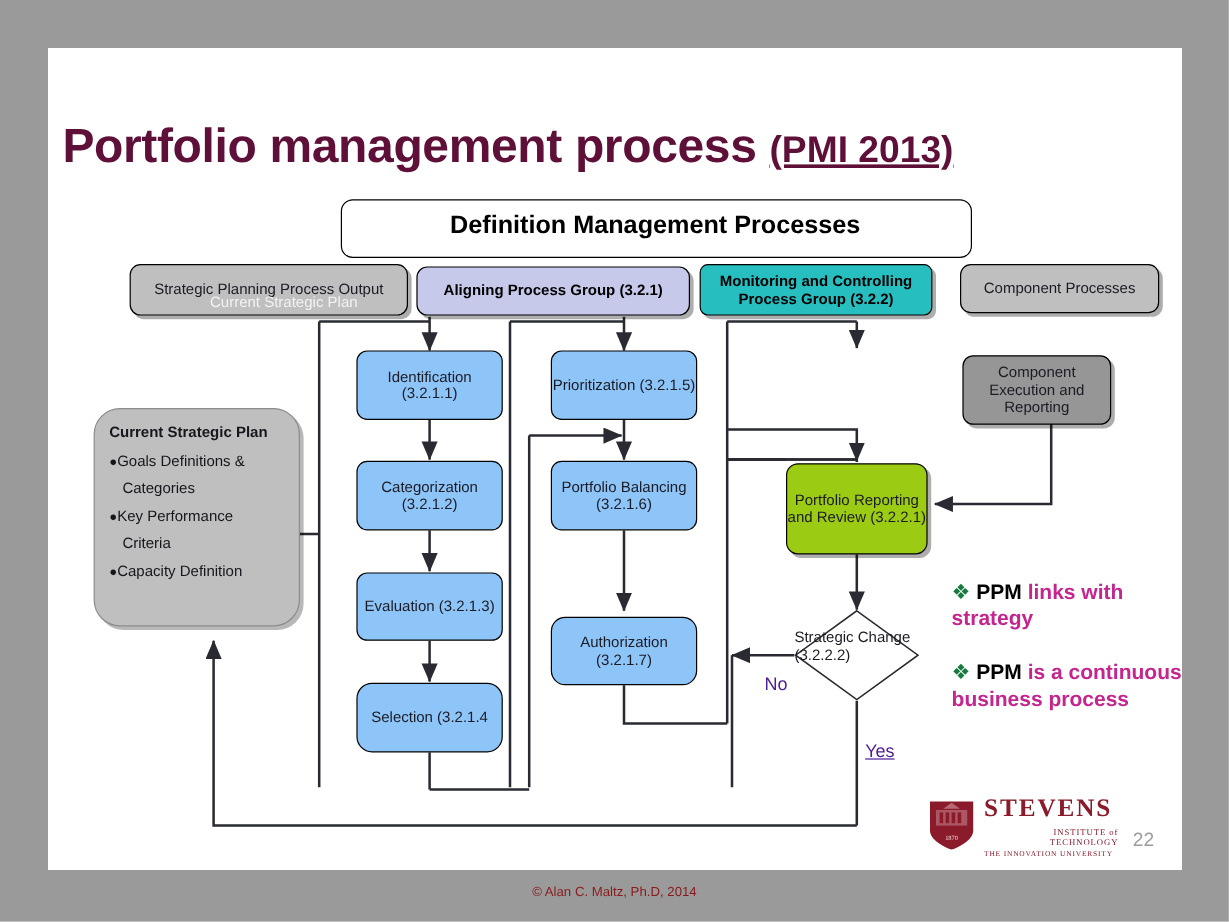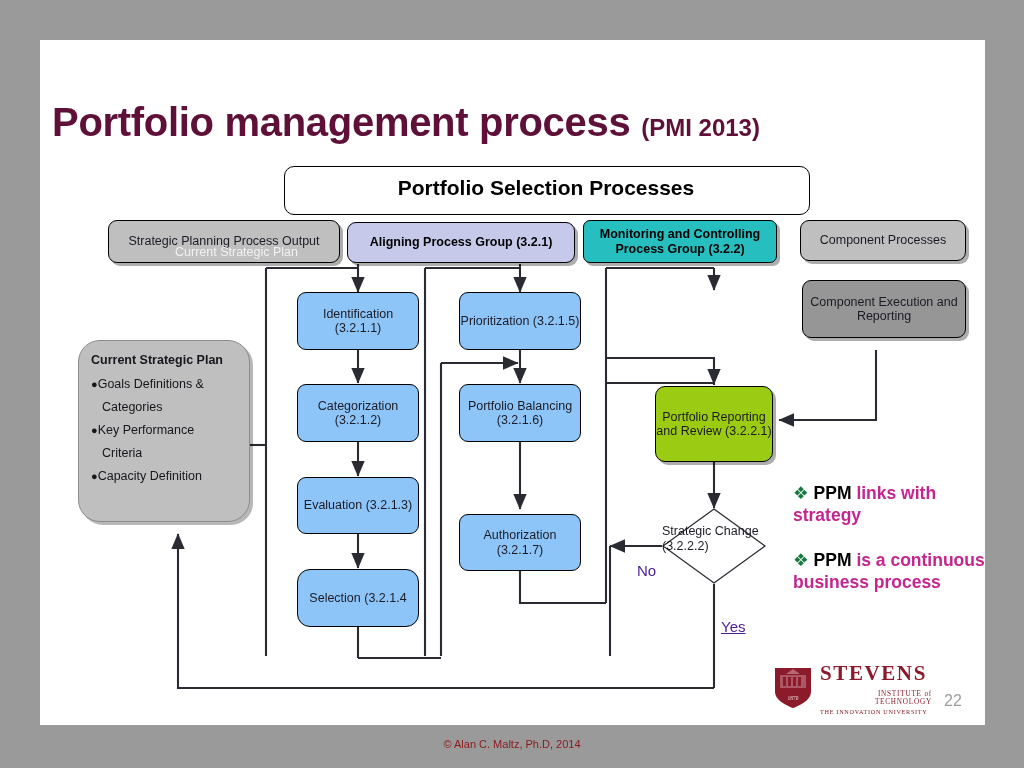--- a/index.html
+++ b/index.html
@@ -34,23 +34,24 @@
     left: 52px;
     top: 100px;
     width: 900px;
     color: #5e1038;
     font-size: 40px;
     font-weight: bold;
     letter-spacing: -0.3px;
     white-space: nowrap;
   }
   #title .sub {
-    font-size: 24px;
+    font-size: 31px;
     font-weight: bold;
     letter-spacing: 0;
+    text-decoration: underline;
   }
 
   
   .node {
     position: absolute;
     box-sizing: border-box;
     border: 1px solid #000;
     display: flex;
     align-items: center;
     justify-content: center;
@@ -331,21 +332,21 @@
     <g fill="none" stroke="#2a2a33" stroke-width="2.1">
       <path d="M606,358 L714,358 L714,384" marker-end="url(#ah)"></path>
     </g>
 
     <g fill="none" stroke="#2a2a33" stroke-width="2.1">
       <path d="M250,445 L266,445"></path>
     </g>
   </svg>
 
   <div class="hdr-box"></div>
-  <div class="hdr-text">Portfolio Selection Processes</div>
+  <div class="hdr-text">Definition Management Processes</div>
 
   <div class="node grp-grey shadow" style="left:108px; top:220px; width:232px; height:43px;">
     <span>Strategic Planning Process Output</span>
   </div>
   <div class="grp-ol" style="left:175px; top:245px;">Current Strategic Plan</div>
 
   <div class="node grp-lav shadow" style="left:347px; top:222px; width:228px; height:41px;">
     <span>Aligning Process Group (3.2.1)</span>
   </div>
 
@@ -378,25 +379,25 @@
   <div class="node proc" style="left:297px; top:569px; width:122px; height:58px;border-radius:13px;">
     <span>Selection (3.2.1.4</span>
   </div>
 
   <div class="node proc" style="left:459px; top:292px; width:122px; height:58px;">
     <span>Prioritization (3.2.1.5)</span>
   </div>
   <div class="node proc" style="left:459px; top:384px; width:122px; height:58px;">
     <span>Portfolio Balancing (3.2.1.6)</span>
   </div>
-  <div class="node proc" style="left:459px; top:514px; width:122px; height:57px;">
+  <div class="node proc" style="left:459px; top:514px; width:122px; height:57px;border-radius:12px;">
     <span>Authorization (3.2.1.7)</span>
   </div>
 
-  <div class="node grey-node shadow" style="left:802px; top:280px; width:164px; height:58px;">
+  <div class="node grey-node shadow" style="left:802px; top:296px; width:124px; height:58px;">
     <span>Component Execution and Reporting</span>
   </div>
 
   <div class="node green-node shadow" style="left:655px; top:386px; width:118px; height:76px;">
     <span>Portfolio Reporting and Review (3.2.2.1)</span>
   </div>
 
   <div id="diamond-wrap">
     <svg width="104" height="76" viewBox="0 0 104 76">
       <polygon points="52,1 103,38 52,75 1,38" fill="#ffffff" stroke="#2a2a33" stroke-width="1.3"></polygon>

